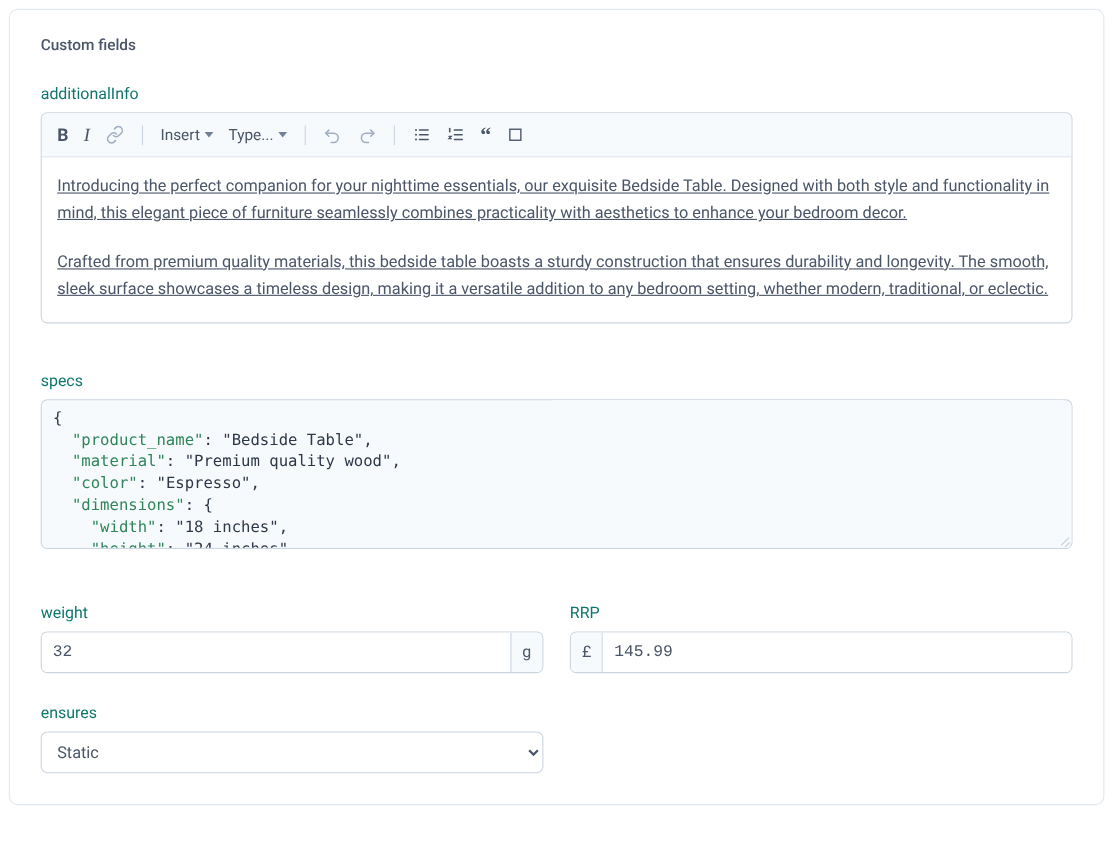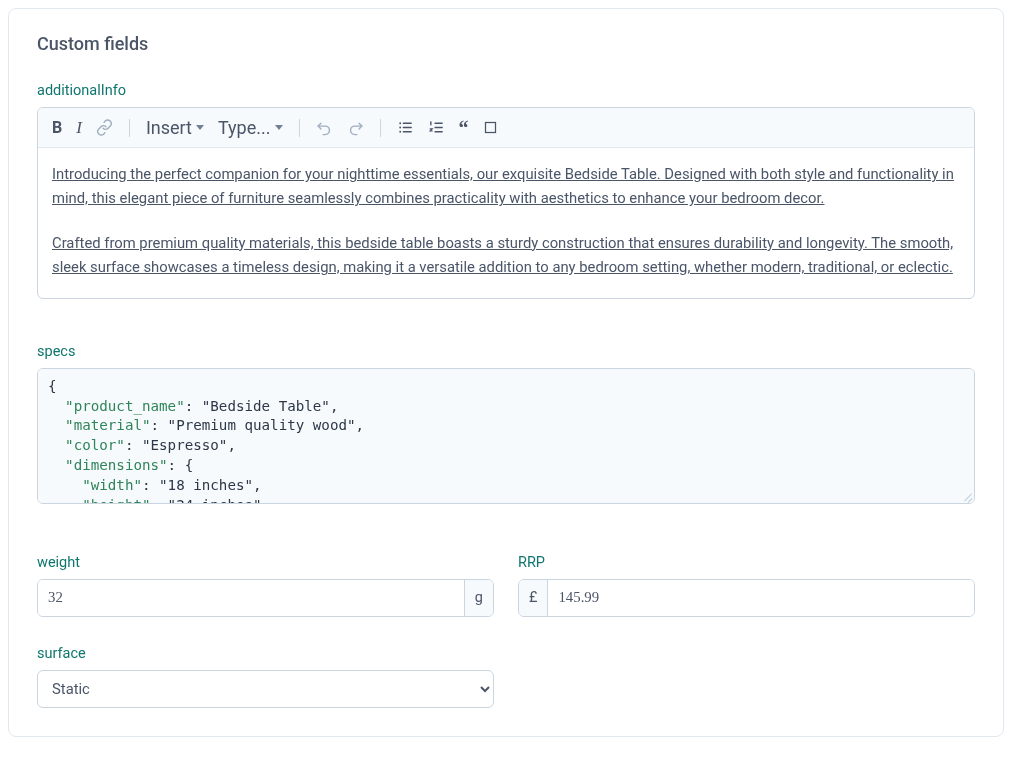--- a/index.html
+++ b/index.html
@@ -10,21 +10,21 @@
     color: #4a5568;
     background: #fff;
   }
   .card {
     border: 1px solid #e2e8f0;
     border-radius: 8px;
     padding: 24px 28px 28px;
     width: 996px;
   }
   .card-title {
-    font-size: 18px;
+    font-size: 14px;
     font-weight: 500;
     color: #4a5568;
     margin: 0 0 28px 0;
   }
   .field-label {
     font-size: 14.5px;
     color: #0f766e;
     margin-bottom: 8px;
   }
   .editor {
@@ -45,21 +45,21 @@
   .toolbar .sep {
     width: 1px;
     height: 18px;
     background: #cbd5e0;
     margin: 0 2px;
   }
   .tb-btn {
     display: inline-flex;
     align-items: center;
     color: #4a5568;
-    font-size: 18px;
+    font-size: 14px;
     cursor: pointer;
   }
   .tb-btn.wcaret::after {
     content: "";
     margin-left: 4px;
     border-left: 4px solid transparent;
     border-right: 4px solid transparent;
     border-top: 5px solid #718096;
   }
   svg.icon { stroke: #4a5568; }
@@ -143,21 +143,21 @@
     border-right: none;
     border-left: 1px solid #cbd5e0;
   }
   .input-group input {
     flex: 1;
     border: none;
     outline: none;
     padding: 0 10px;
     font-size: 14.8px;
     color: #4a5568;
-    font-family: Liberation Serif, serif;
+    font-family: Liberation Mono, monospace;
     background:#fff;
   }
   .select {
     width: 100%;
     height: 38px;
     border: 1px solid #cbd5e0;
     border-radius: 6px;
     padding: 0 10px;
     font-size: 14.8px;
     color: #4a5568;
@@ -255,19 +255,19 @@
       <div class="field-label">RRP</div>
       <div class="input-group">
         <span class="addon">£</span>
         <input value="145.99" style="">
       </div>
     </div>
   </div>
 
   <div class="row">
     <div>
-      <div class="field-label">surface</div>
+      <div class="field-label">ensures</div>
       <select class="select">
         <option>Static</option>
       </select>
     </div>
   </div>
 </div>
 
 </body></html>

